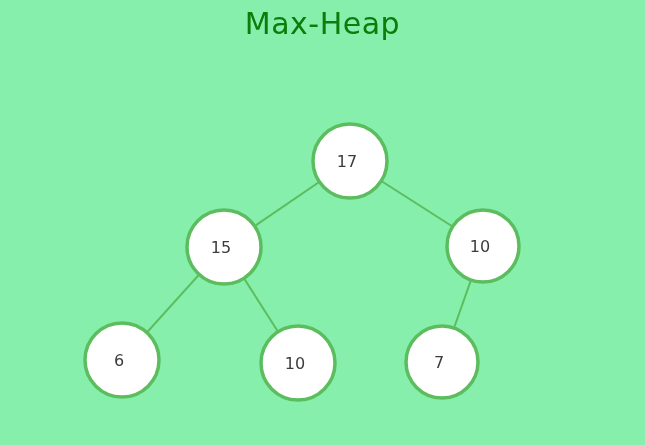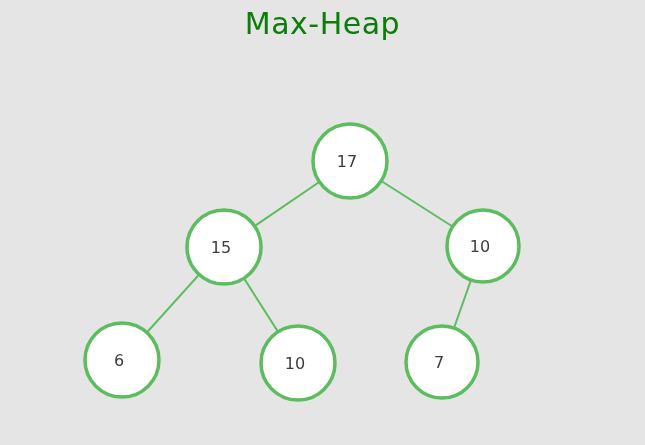--- a/index.html
+++ b/index.html
@@ -4,21 +4,21 @@
 <style>
   html, body {
     margin: 0;
     padding: 0;
     background: #ffffff;
   }
   .page {
     position: relative;
     width: 645px;
     height: 445px;
-    background: #e5e5e5;
+    background: #86efac;
     overflow: hidden;
     font-family: "DejaVu Sans", "Liberation Sans", sans-serif;
   }
   .diagram-title {
     position: absolute;
     top: 6px;
     left: 0;
     width: 100%;
     text-align: center;
     font-size: 30px;

